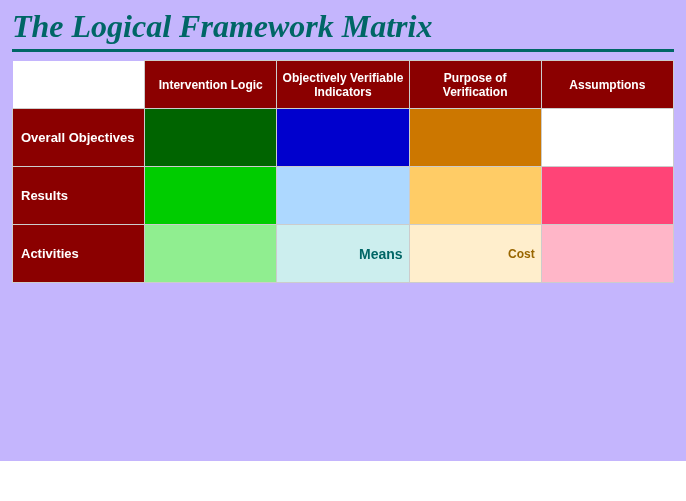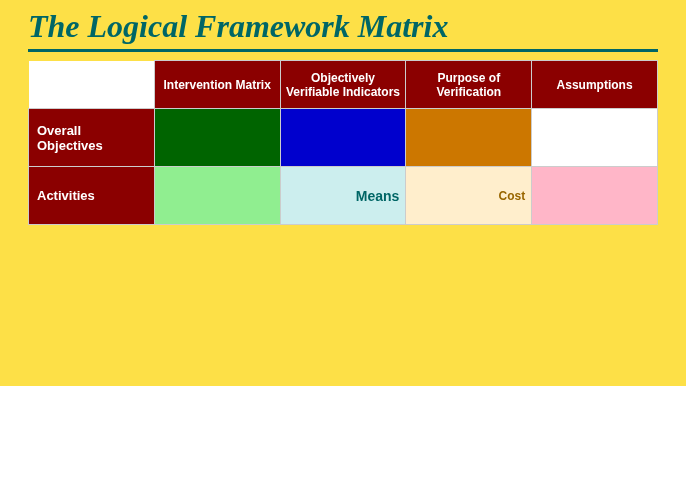--- a/index.html
+++ b/index.html
@@ -6,23 +6,23 @@
     body {
       width: 686px;
       height: 501px;
       background: #fff;
       font-family: Arial, sans-serif;
       overflow: hidden;
     }
 
     .page-container {
       width: 686px;
-      height: 386px;
-      padding: 8px 28px;
-      background: #fde047;
+      height: 461px;
+      padding: 8px 12px;
+      background: #c4b5fd;
     }
 
     .title {
       font-size: 32px;
       color: #006666;
       font-family: Georgia, 'Times New Roman', serif;
       font-style: italic;
       margin-bottom: 6px;
       padding-bottom: 4px;
       border-bottom: 3px solid #006666;
@@ -132,35 +132,42 @@
 
 <div class="page-container">
   <h1 class="title">The Logical Framework Matrix</h1>
 
   <div class="matrix-wrapper">
     <table>
 
       <tbody>
           <tr class="header-row">
         <td class="corner"></td>
-        <th class="col-header">Intervention Matrix</th>
+        <th class="col-header">Intervention Logic</th>
         <th class="col-header">Objectively Verifiable Indicators</th>
         <th class="col-header">Purpose of Verification</th>
         <th class="col-header">Assumptions</th>
       </tr>
 
       <tr class="data-row">
         <th class="row-header">Overall Objectives</th>
         <td class="cell-dark-green"></td>
         <td class="cell-dark-blue"></td>
         <td class="cell-orange"></td>
         <td class="cell-empty"></td>
       </tr>
 
 
+      <tr class="data-row">
+        <th class="row-header">Results</th>
+        <td class="cell-bright-green"></td>
+        <td class="cell-light-blue"></td>
+        <td class="cell-light-orange"></td>
+        <td class="cell-pink-red"></td>
+      </tr>
 
       <tr class="activities-row">
         <th class="row-header">Activities</th>
         <td class="cell-light-green"></td>
         <td class="cell-means">Means</td>
         <td class="cell-cost">Cost</td>
         <td class="cell-light-pink"></td>
       </tr>
 
     </tbody>

